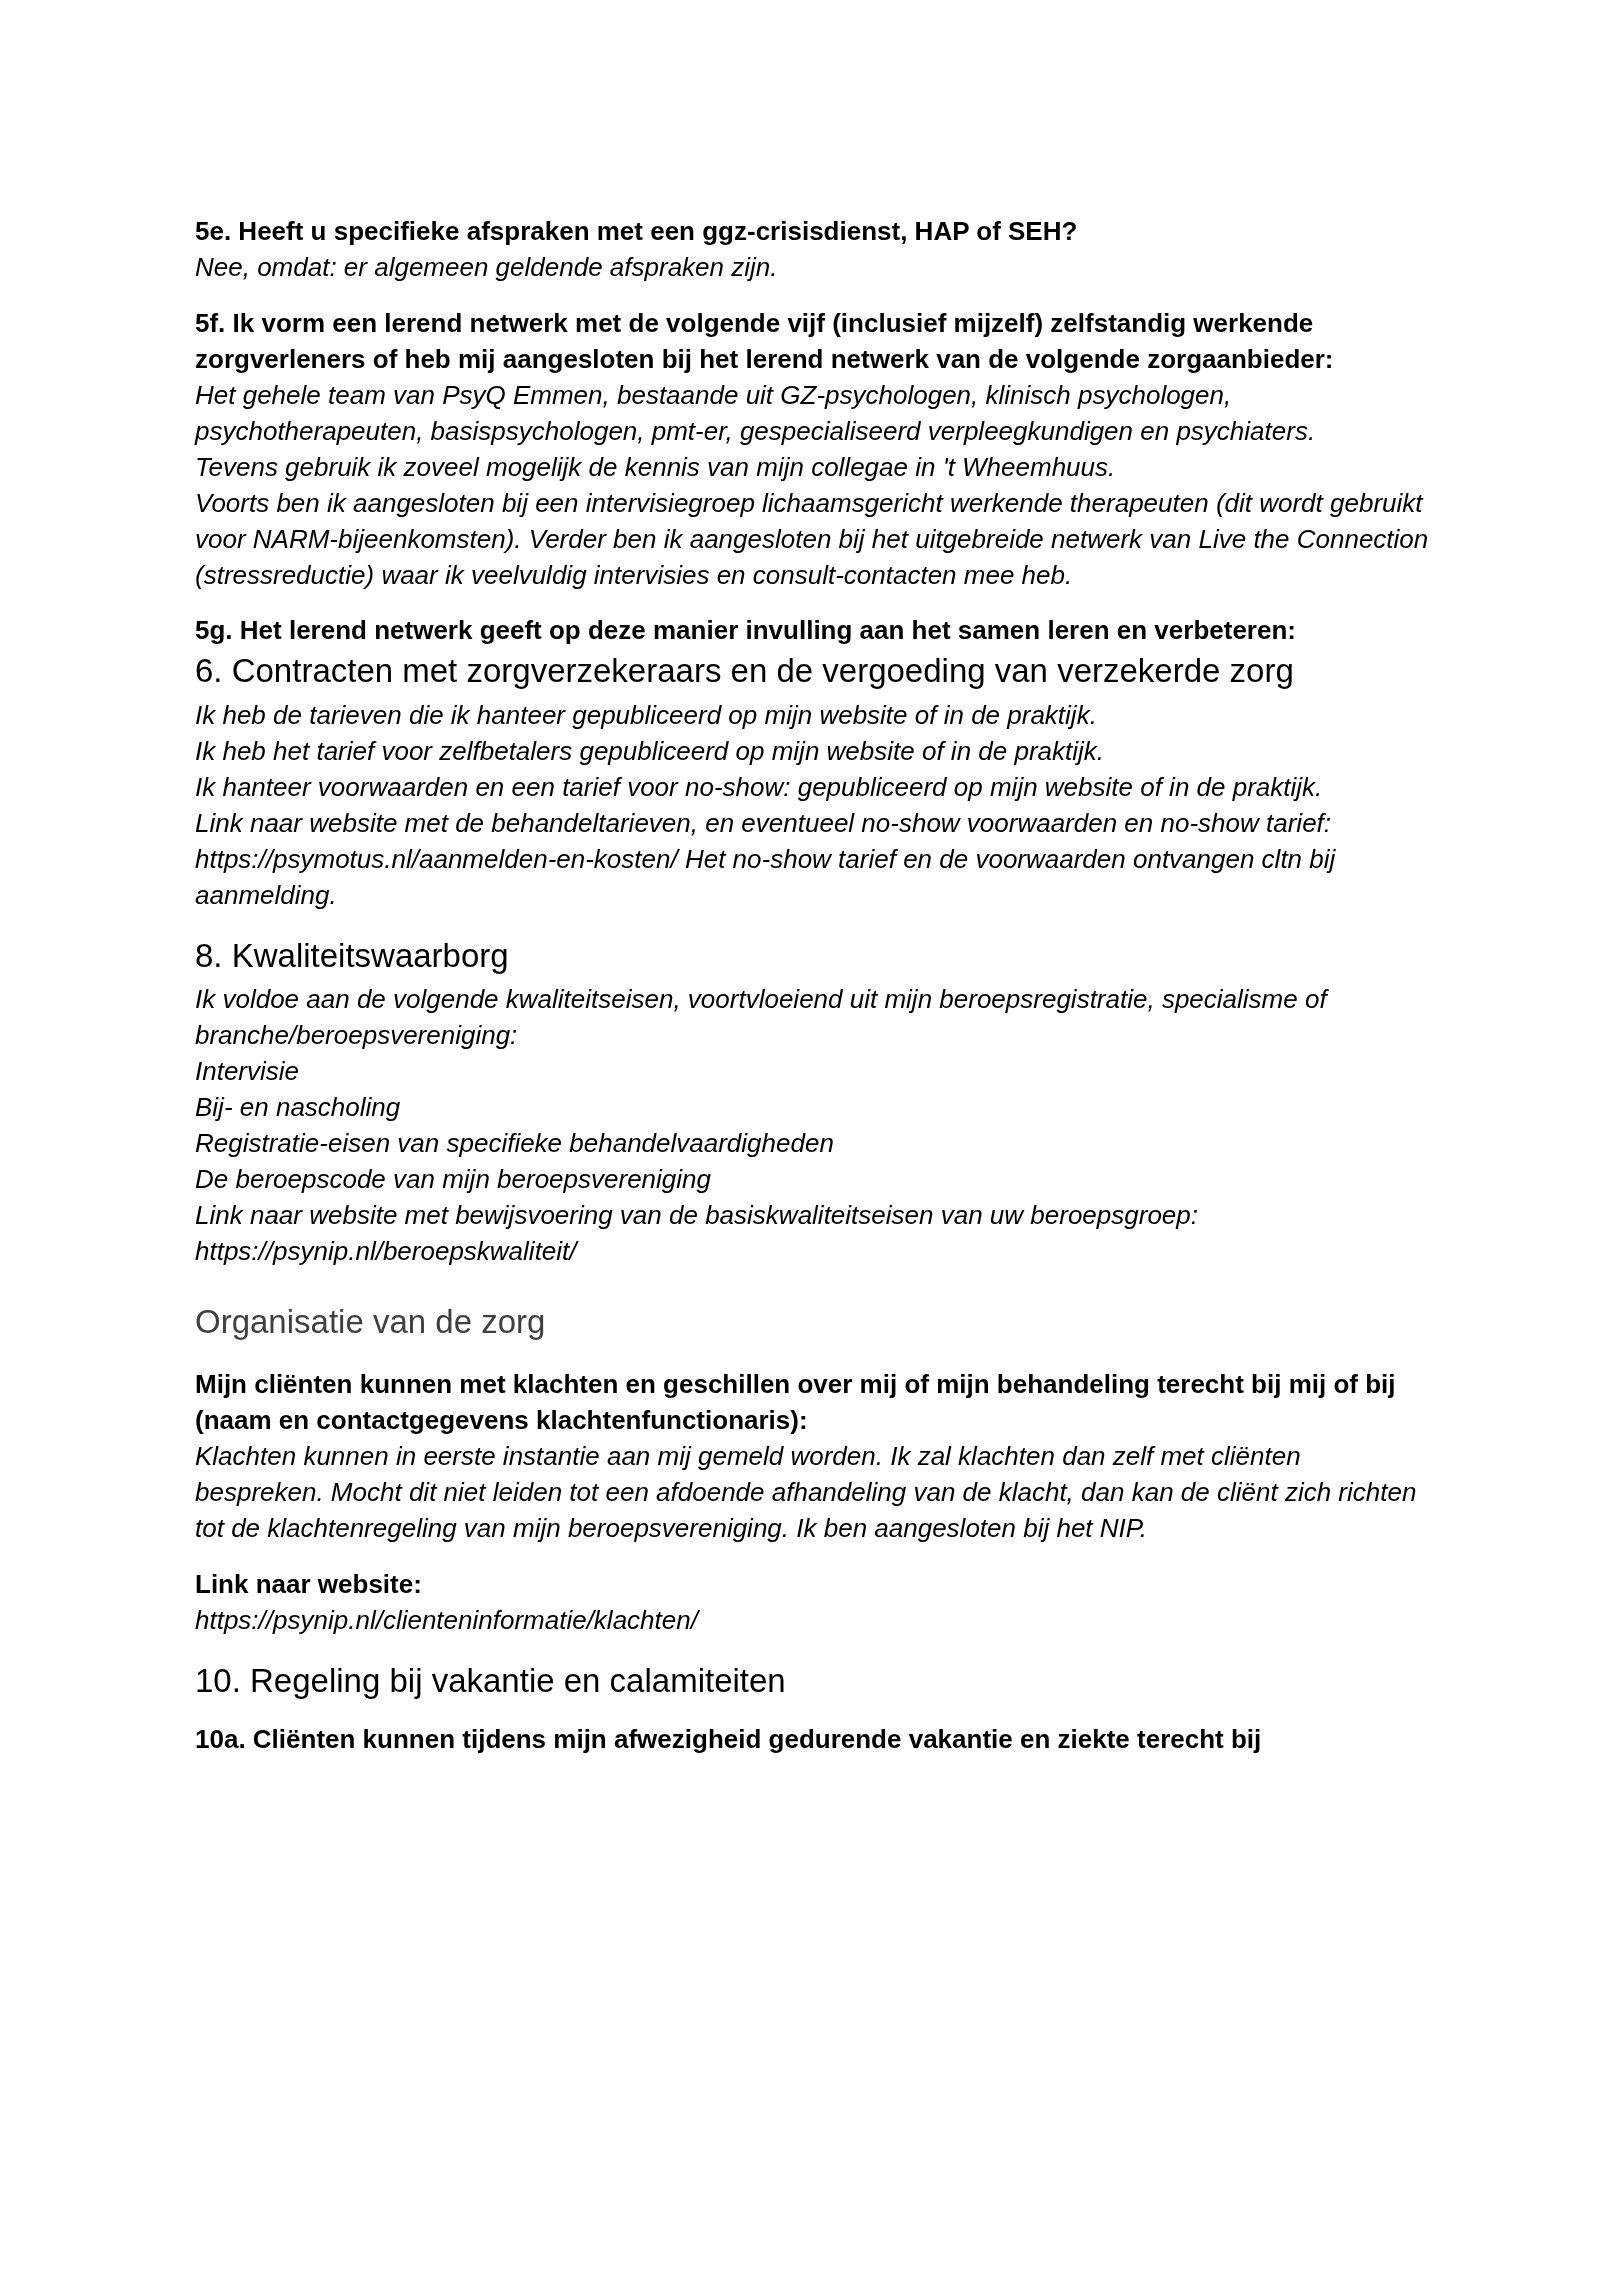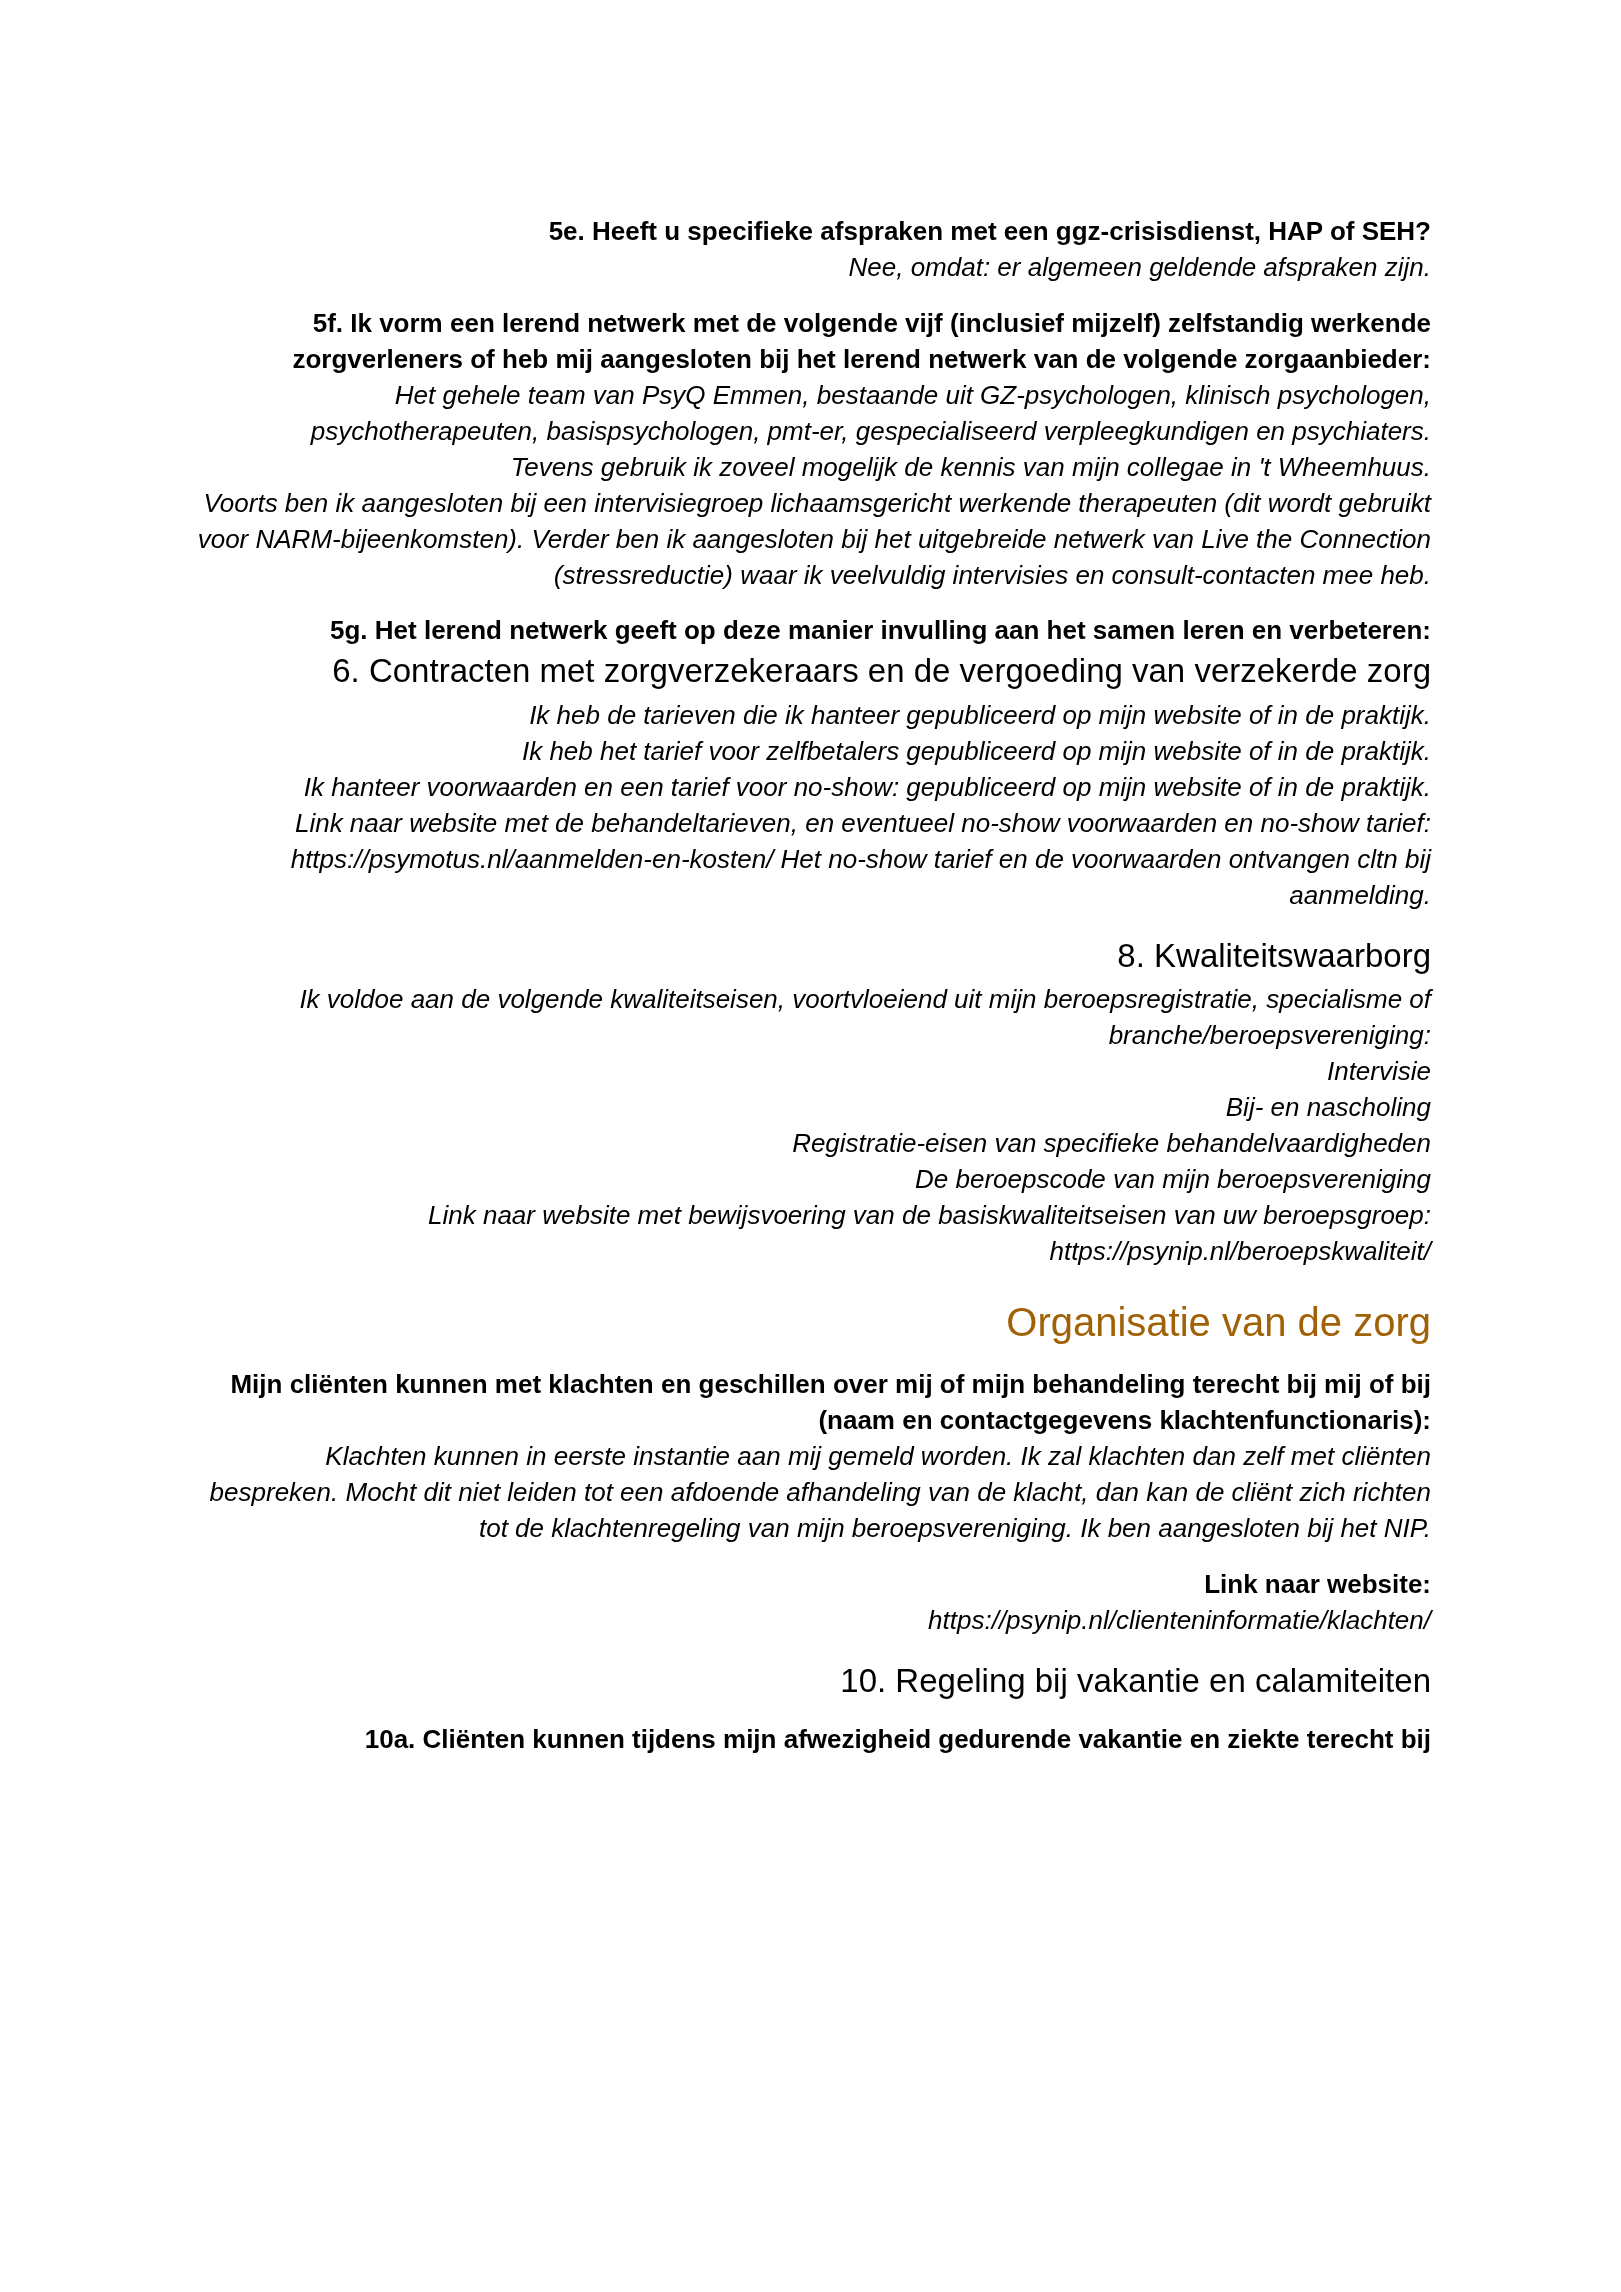--- a/index.html
+++ b/index.html
@@ -12,43 +12,42 @@
     width: 1622px;
     height: 2293px;
     box-sizing: border-box;
     background: #ffffff;
     padding: 195px 191px 0 195px;
     overflow: hidden;
     font-family: "Liberation Sans", sans-serif;
     font-size: 26px;
     line-height: 36px;
     color: #000000;
-    text-align: right;
   }
   p.body {
     margin: 0 0 19.7px 0;
     white-space: pre-line;
     font-style: italic;
   }
   p.qbold {
     margin: 18px 0 0 0;
     font-weight: bold;
     white-space: pre-line;
   }
   h2.sec {
     font-size: 33px;
     line-height: 45px;
     font-weight: normal;
     margin: 0 0 3.6px 0;
   }
   h1.chapter {
-    font-size: 40px;
+    font-size: 33px;
     line-height: 52px;
     font-weight: normal;
-    color: #a16207;
+    color: #404040;
     margin: 27px 0 9.9px 0;
   }
 </style>
 </head>
 <body>
 
 <div class="page">
 
   <p class="qbold">5e. Heeft u specifieke afspraken met een ggz-crisisdienst, HAP of SEH?</p>
   <p class="body">Nee, omdat: er algemeen geldende afspraken zijn.</p>

